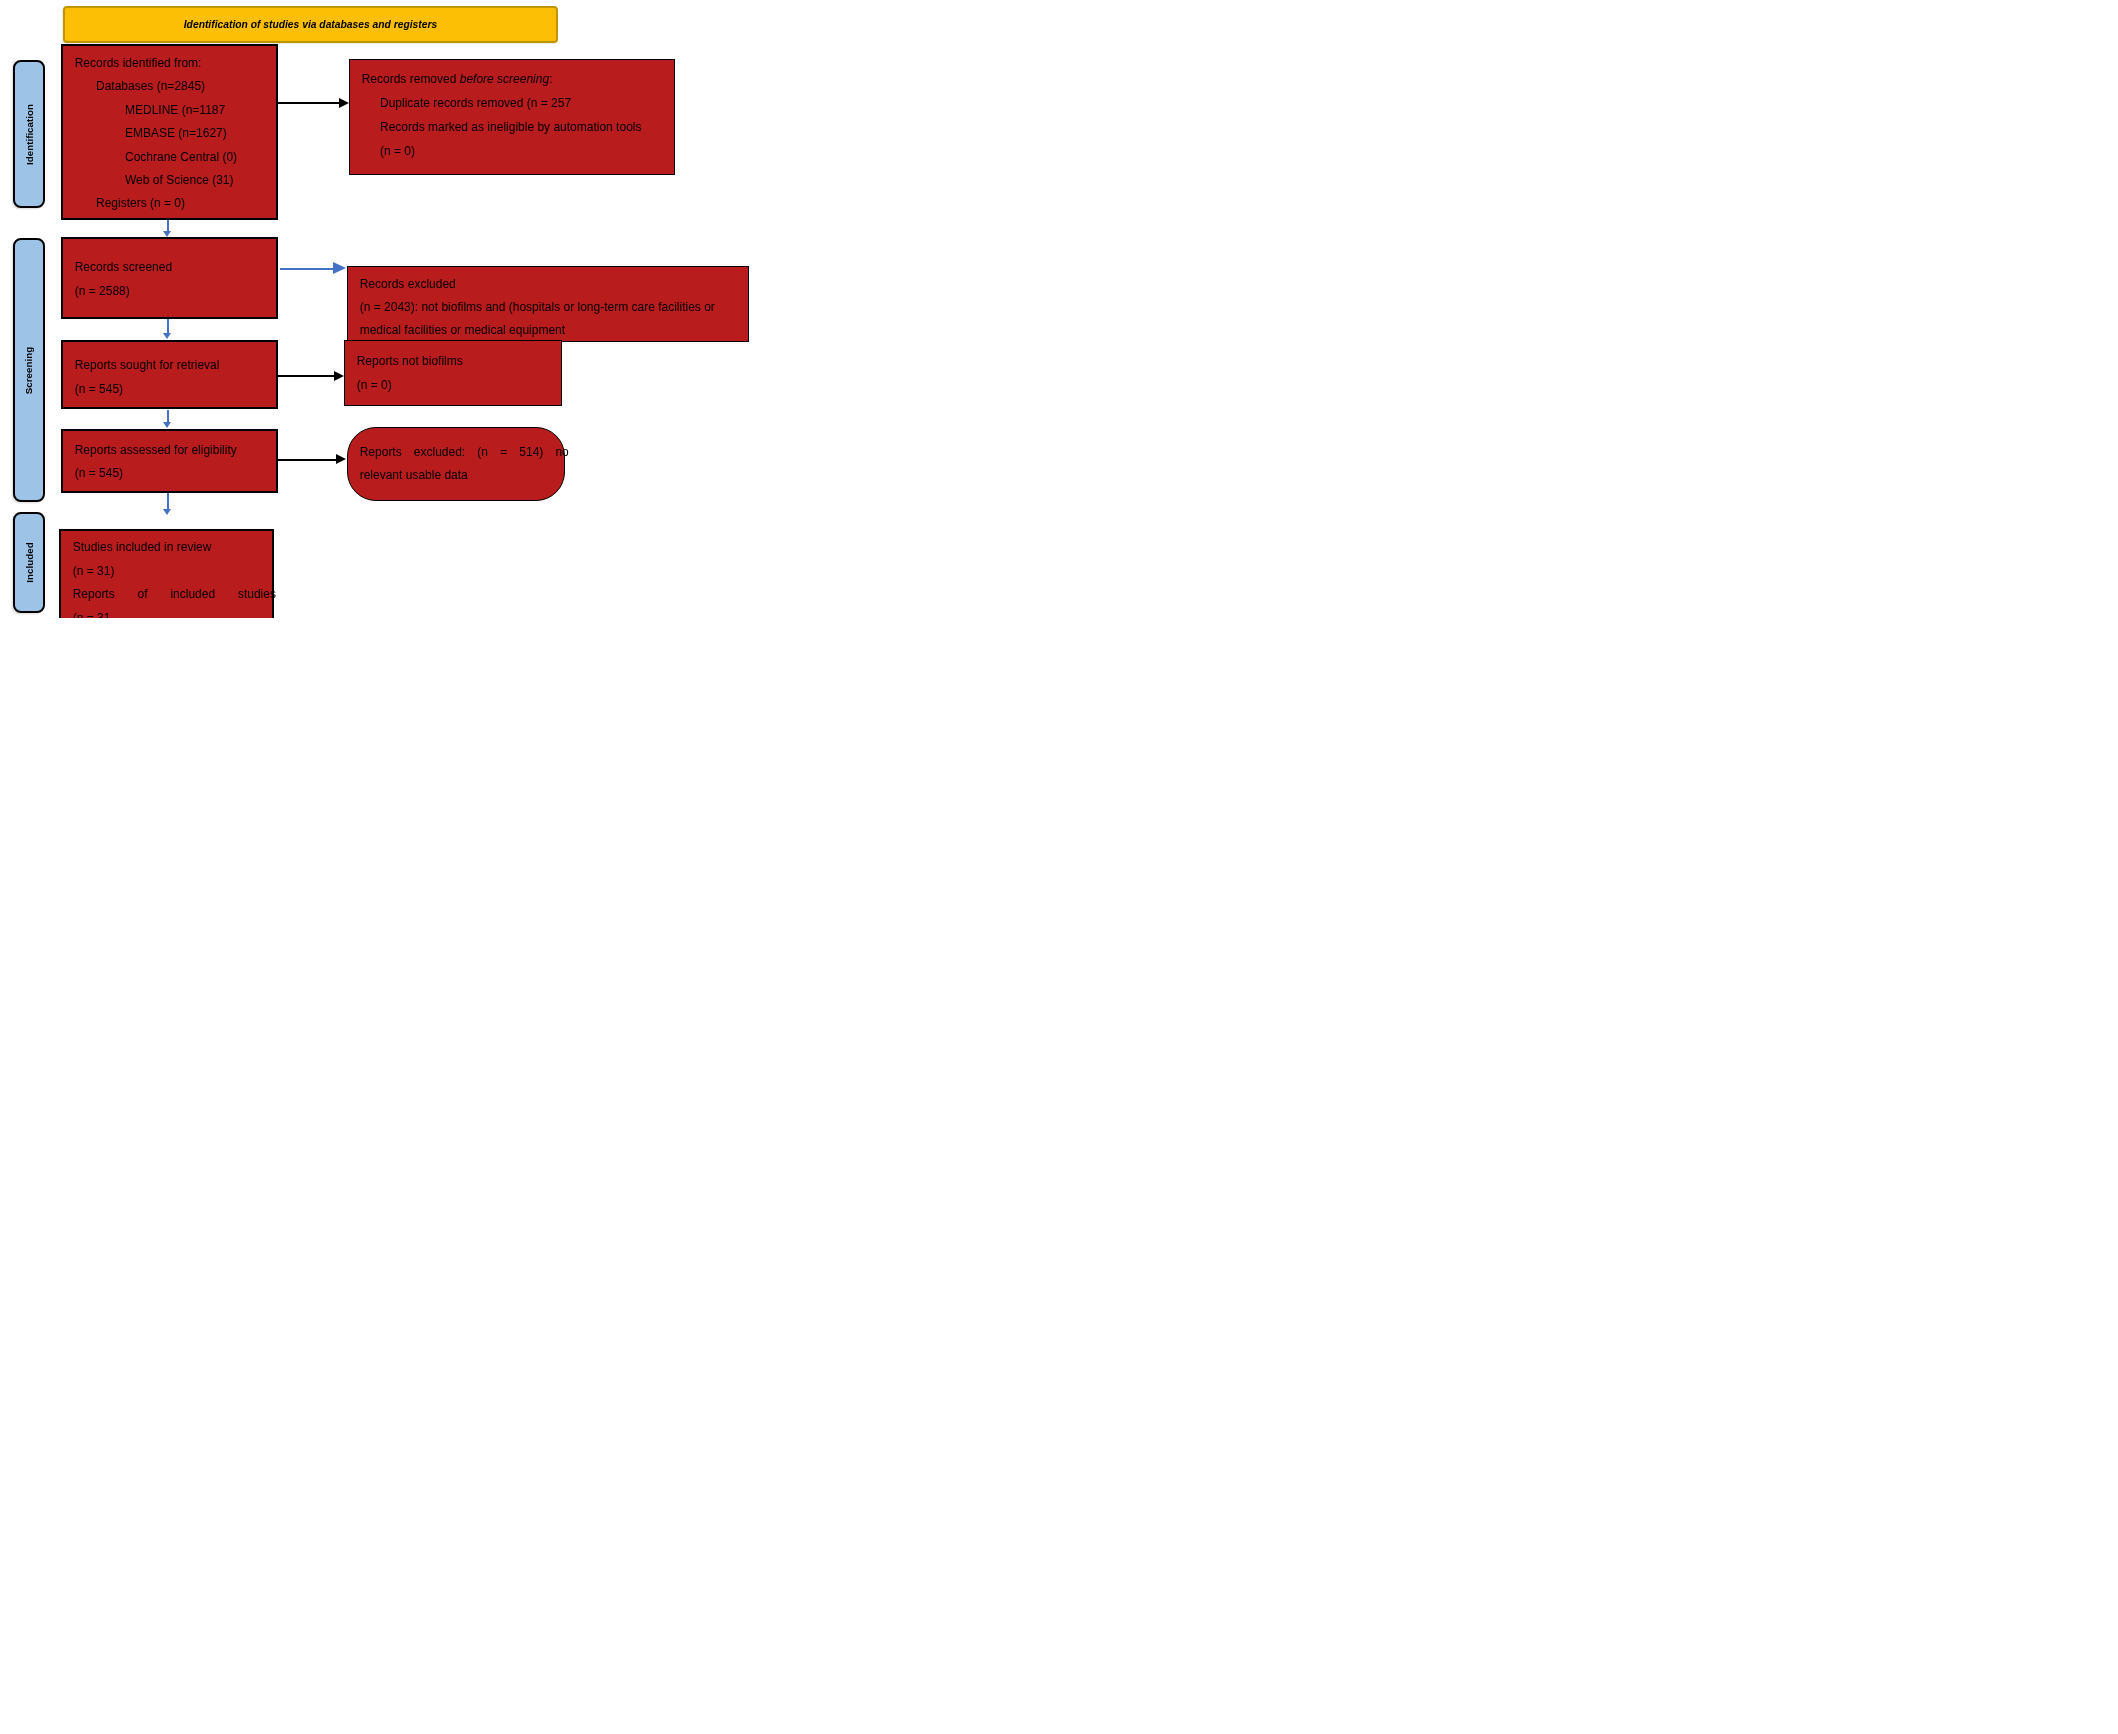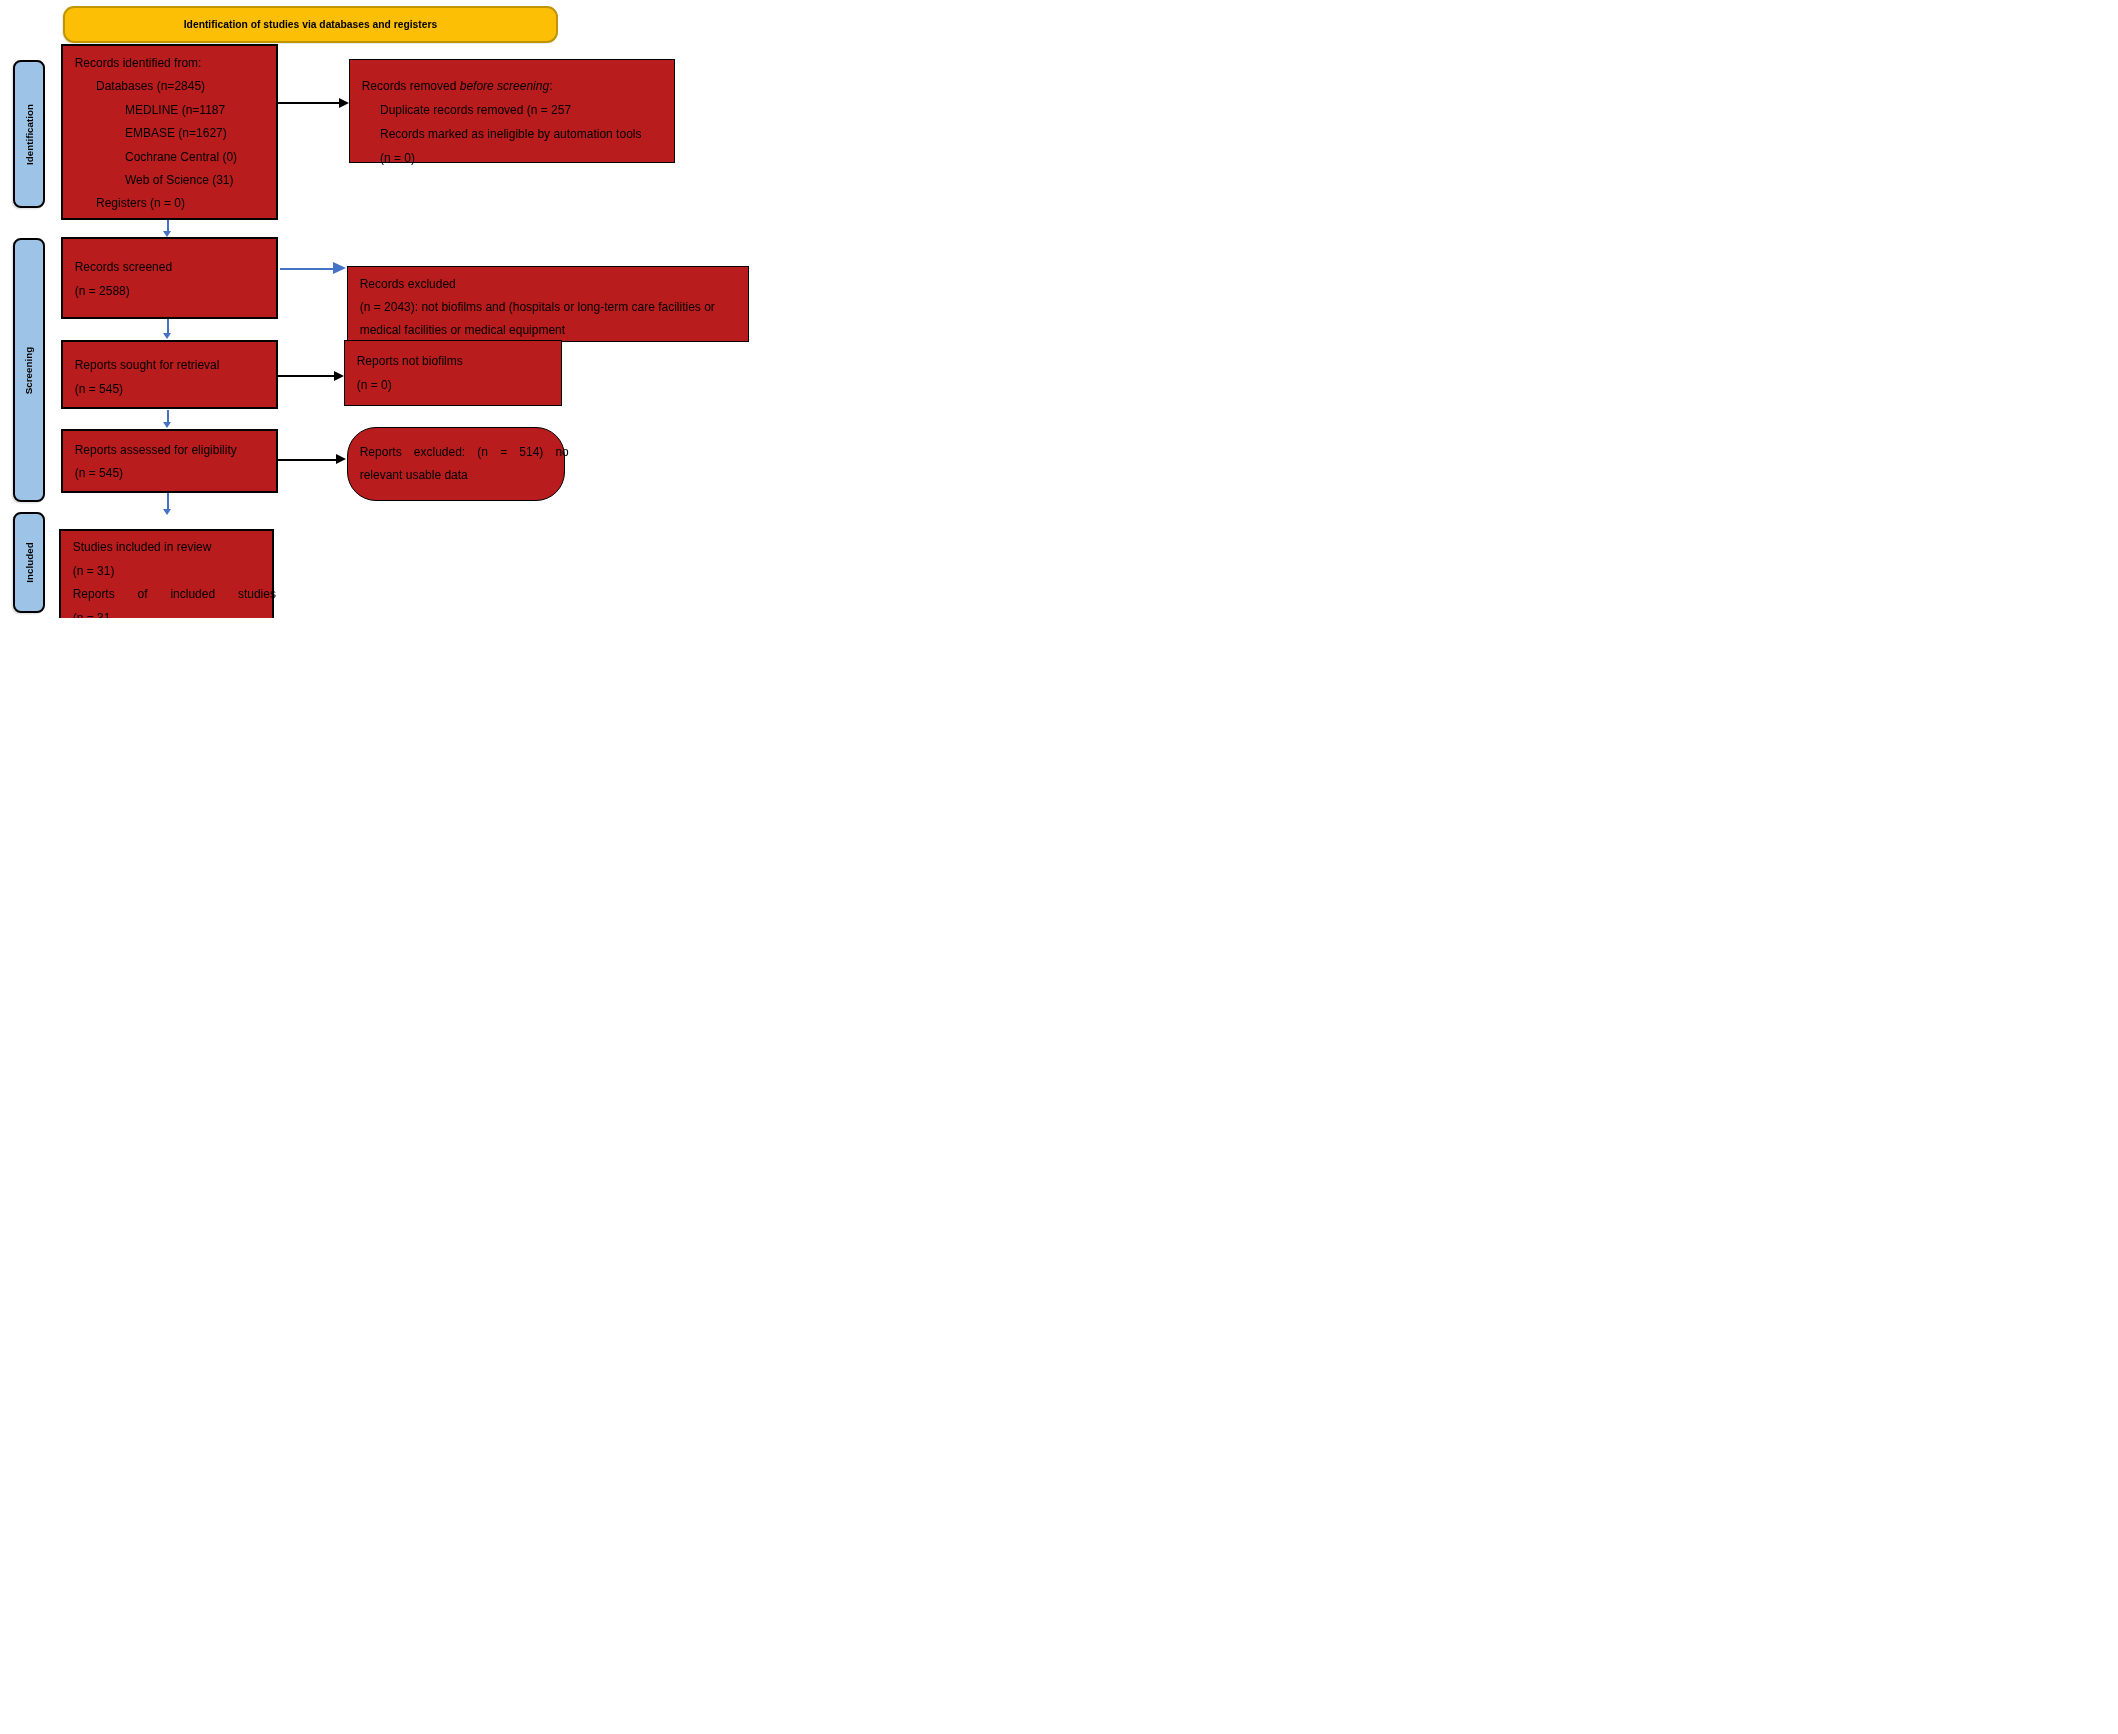--- a/index.html
+++ b/index.html
@@ -4,23 +4,24 @@
 <title>PRISMA Flow Diagram</title>
 <style>
   html,body{margin:0;padding:0;background:#ffffff;}
   .canvas{
     position:relative;width:755px;height:618px;background:#ffffff;
     font-family:"Liberation Sans","DejaVu Sans",sans-serif;color:#000;
   }
   
   .banner{
     position:absolute;left:63px;top:5.9px;width:495px;height:37px;
-    background:#FCBF05;border:2px solid #C09504;border-radius:11px;
+    background:#FCBF05;border:2px solid #C09504;border-radius:4px;
     display:flex;align-items:center;justify-content:center;box-sizing:border-box;
     box-shadow:-1px 1px 0 rgba(0,0,0,0.08);
+    font-style:italic;
   }
   .banner span{font-size:10.3px;font-weight:bold;}
   
   .side{
     position:absolute;left:13px;width:32px;background:#9DC3E6;
     border:2px solid #000;border-radius:7.8px;box-sizing:border-box;
     display:flex;align-items:center;justify-content:center;
     box-shadow:-1.5px 1.5px 0 rgba(0,0,0,0.10);
   }
   .side .rot{transform:rotate(-90deg);white-space:nowrap;font-weight:bold;font-size:9.8px;}
@@ -30,21 +31,21 @@
   
   .fbox{position:absolute;background:#b91c1c;border:1.5px solid #000;box-sizing:border-box;font-size:12px;}
   .fbox.bold-border{border-width:2px;}
   .ln{white-space:nowrap;}
   .pl1{padding-left:11.7px;}
   .pl2{padding-left:33px;}
   .pl3{padding-left:62px;}
   .plr{padding-left:30px;}
   .it{font-style:italic;}
   .b1{left:61px;top:44px;width:217px;height:176px;padding-top:5.9px;line-height:23.4px;}
-  .r1{left:349px;top:59px;width:326px;height:104px;padding-top:14px;line-height:24px;}
+  .r1{left:349px;top:59px;width:326px;height:116px;padding-top:7px;line-height:24px;}
   .b2{left:61px;top:237px;width:217px;height:82px;padding-top:15.6px;line-height:24.4px;}
   .r2{left:347px;top:234px;width:402px;height:76px;padding-top:5.9px;line-height:23px;margin-top:32px;}
   .b3{left:61px;top:340px;width:217px;height:69px;padding-top:10.7px;line-height:24px;}
   .r3{left:344px;top:340px;width:218px;height:66px;padding-top:8.3px;line-height:24px;}
   .b4{left:61px;top:429px;width:217px;height:64px;padding-top:8.3px;line-height:22.5px;}
   .r4{left:347px;top:427px;width:218px;height:74px;padding-top:12.7px;line-height:23.4px;border-radius:29px;}
   .b5{left:59px;top:529px;width:215px;height:112px;padding-top:5.4px;line-height:23.4px;}
   .just1{padding-right:11.7px;word-spacing:8.8px;text-align:justify;text-align-last:justify;}
   .just2{padding-right:12.7px;word-spacing:19.5px;text-align:justify;text-align-last:justify;}
   

